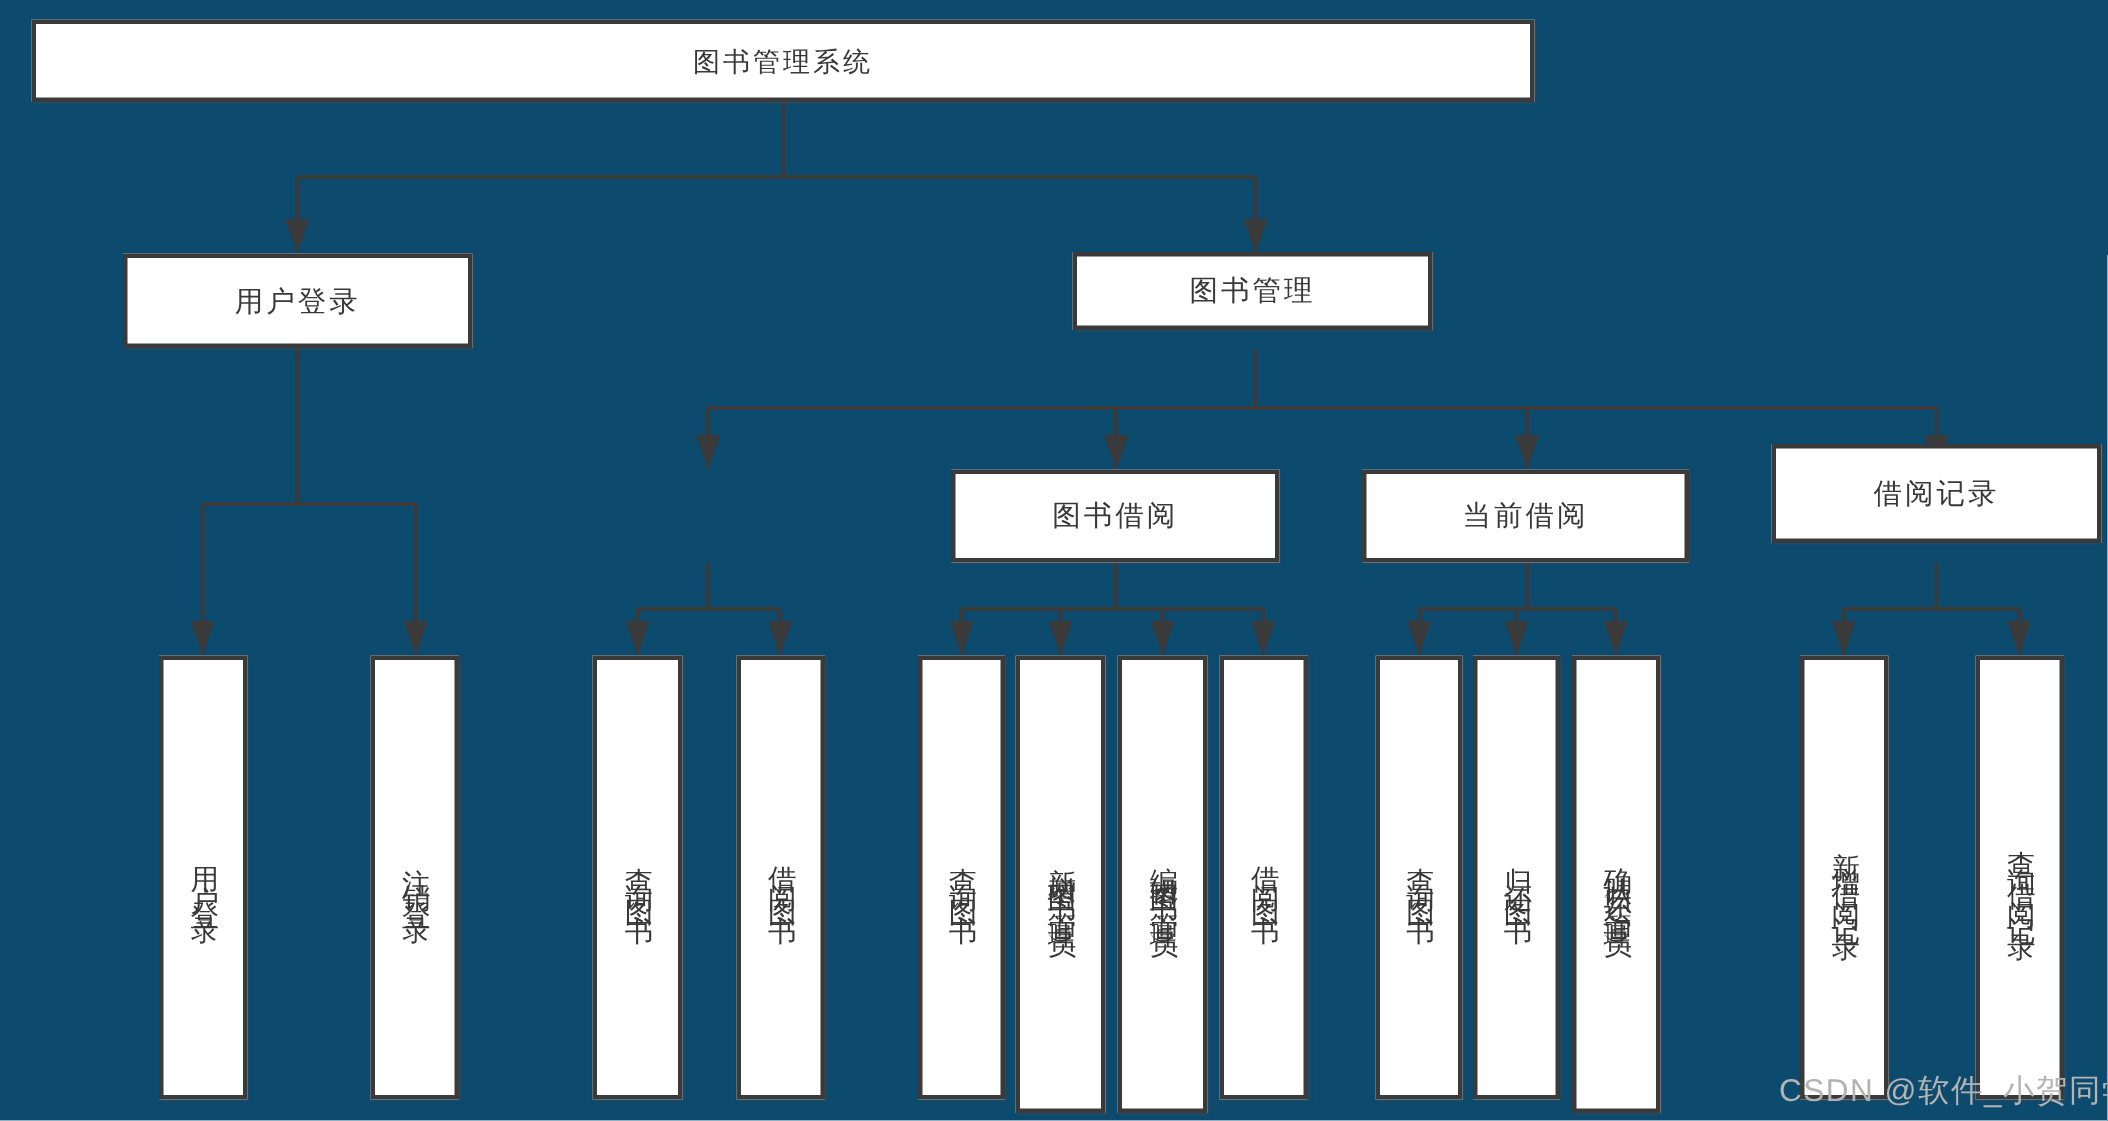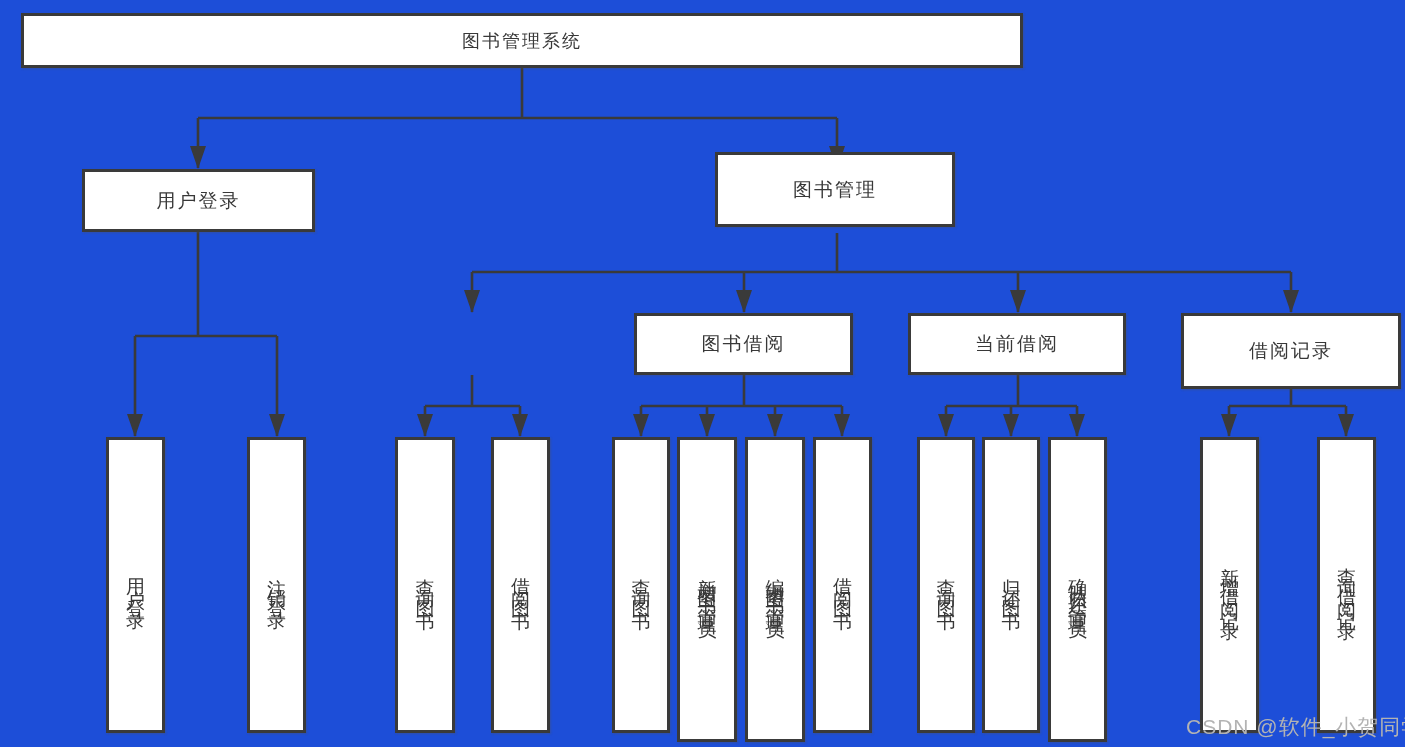--- a/index.html
+++ b/index.html
@@ -1,19 +1,19 @@
 <!DOCTYPE html>
 <html><head>
 <meta charset="utf-8">
 <style>
   html,body{margin:0;padding:0;background:#ffffff;}
   #canvas{
     position:relative;
     width:1405px;height:747px;
-    background:#1d4ed8;
+    background:#0c4a6e;
     font-family:"Liberation Sans","DejaVu Sans",sans-serif;
     overflow:hidden;
   }
   #connectors{position:absolute;left:0;top:0;}
   .ln{fill:none;stroke:#3a3a3a;stroke-width:2.6;}
   .ar{fill:#3a3a3a;stroke:none;}
   .node{
     position:absolute;
     box-sizing:border-box;
     background:#ffffff;
@@ -80,25 +80,25 @@
     <path class="ar" d="M938 414 L954 414 L946 437 Z"></path>
     <path class="ar" d="M1003 414 L1019 414 L1011 437 Z"></path>
     <path class="ar" d="M1069 414 L1085 414 L1077 437 Z"></path>
     <path class="ar" d="M1221 414 L1237 414 L1229 437 Z"></path>
     <path class="ar" d="M1338 414 L1354 414 L1346 437 Z"></path>
   </svg>
 
   <div class="node hlabel root-label" style="left:21px;top:13px;width:1002px;height:55px;">图书管理系统</div>
 
   <div class="node hlabel" style="left:82px;top:169px;width:233px;height:63px;">用户登录</div>
-  <div class="node hlabel" style="left:715px;top:152px;width:240px;height:75px;">图书管理</div>
+  <div class="node hlabel" style="left:715px;top:168px;width:240px;height:52px;">图书管理</div>
 
   <div class="node hlabel" style="left:908px;top:313px;width:218px;height:62px;">当前借阅</div>
   <div class="node hlabel" style="left:634px;top:313px;width:219px;height:62px;">图书借阅</div>
-  <div class="node hlabel" style="left:1181px;top:313px;width:220px;height:76px;">借阅记录</div>
+  <div class="node hlabel" style="left:1181px;top:296px;width:220px;height:66px;">借阅记录</div>
 
   <div class="node leaf" style="left:106px;top:437px;width:59px;height:296px;">
     <span>用户登录</span>
   </div>
   <div class="node leaf" style="left:247px;top:437px;width:59px;height:296px;">
     <span>注销登录</span>
   </div>
 
   <div class="node leaf" style="left:395px;top:437px;width:60px;height:296px;">
     <span>查询图书</span>

